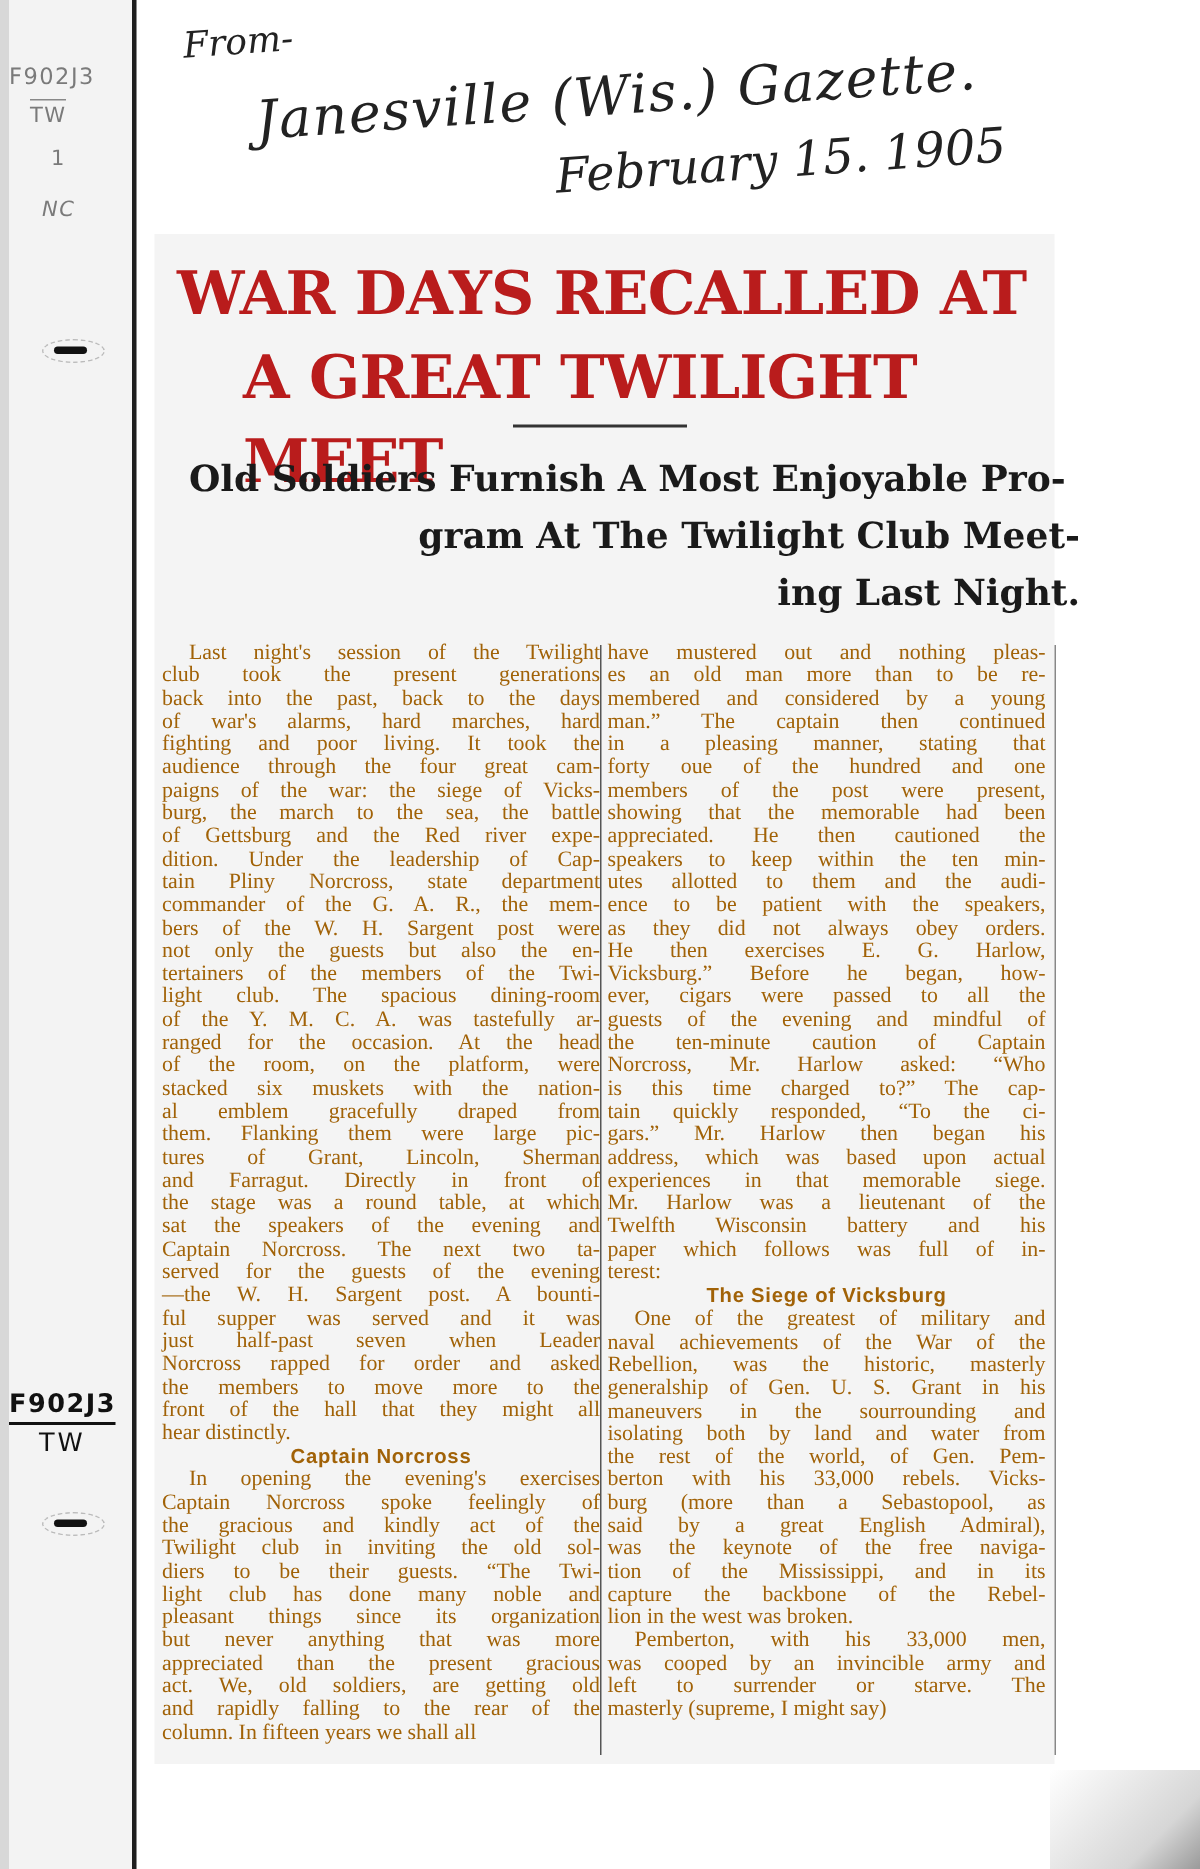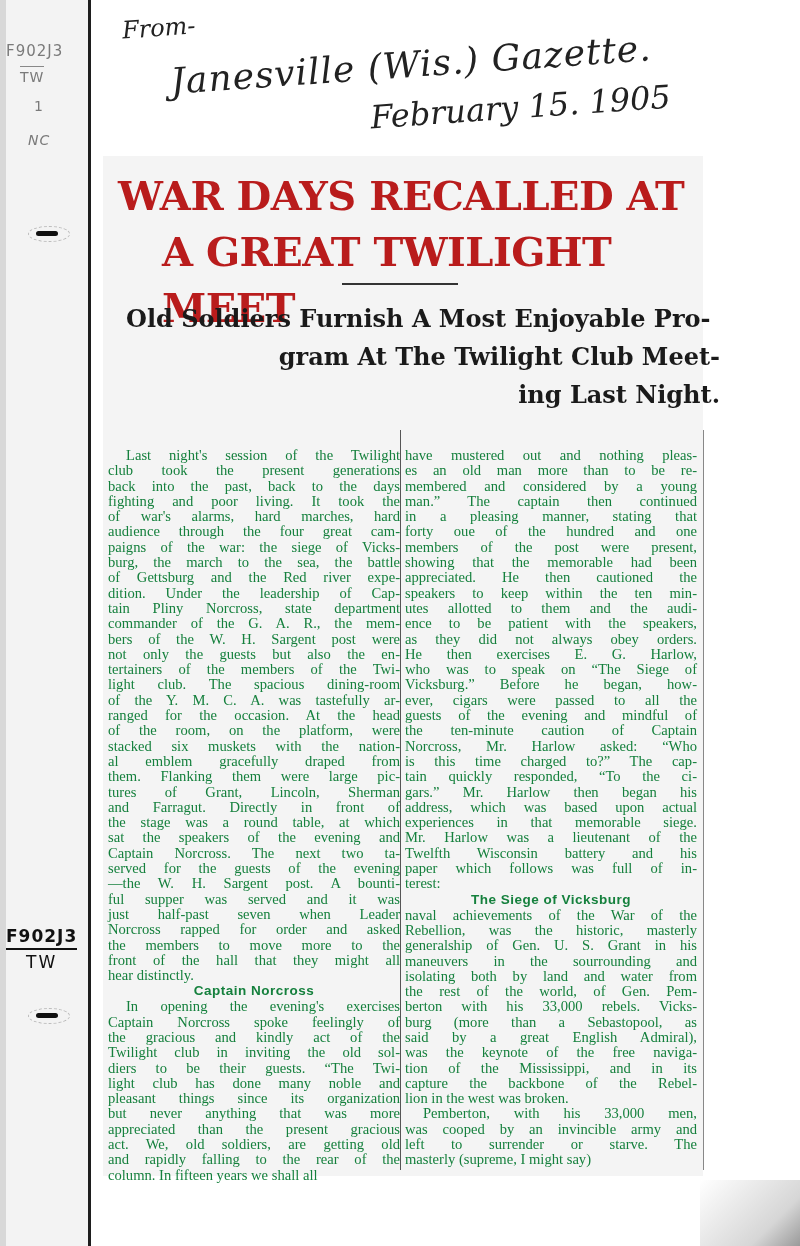--- a/index.html
+++ b/index.html
@@ -58,21 +58,21 @@
   .subhead {
     position: absolute; left: 124px; top: 300px; width: 596px; text-align: center;
     font-family: "DejaVu Serif", serif; font-weight: bold; font-size: 24px; line-height: 38px; color: #1a1a1a;
   }
   .subhead span { display: block; text-align: right; }
   .subhead .s1 { text-align: left; padding-left: 2px; }
 
   .col {
     position: absolute; top: 428px; width: 292px;
     font-family: "Liberation Serif", serif; font-size: 14.6px; line-height: 15.3px;
-    text-align: justify; color: #15803d; margin-top: 20px;
+    text-align: justify; color: #a16207;
   }
   .col .line { display: block; text-align: justify; text-align-last: justify; white-space: nowrap; }
   .col .line.last { text-align-last: left; }
   .col-left { left: 108px; }
   .col-right { left: 405px; }
   .col-divider { position: absolute; left: 400px; top: 430px; width: 1px; height: 740px; background: #555; }
   .col-right-border { position: absolute; left: 703px; top: 430px; width: 1px; height: 740px; background: #888; }
   .section-head {
     display: block; text-align: center; font-family: "Liberation Sans", sans-serif;
     font-weight: bold; font-size: 13.5px; line-height: 16px; letter-spacing: 0.5px;
@@ -121,22 +121,22 @@
 </div>
 
 <div class="col-divider"></div>
 <div class="col-right-border"></div>
 
 <div class="col col-left">
   <div id="lp1">
       <span class="line" style="padding-left: 18px;">Last night's session of the Twilight</span>
       <span class="line">club took the present generations</span>
       <span class="line">back into the past, back to the days</span>
+      <span class="line">of war's alarms, hard marches, hard</span>
       <span class="line">fighting and poor living. It took the</span>
-      <span class="line">of war's alarms, hard marches, hard</span>
       <span class="line">audience through the four great cam-</span>
       <span class="line">paigns of the war: the siege of Vicks-</span>
       <span class="line">burg, the march to the sea, the battle</span>
       <span class="line">of Gettsburg and the Red river expe-</span>
       <span class="line">dition. Under the leadership of Cap-</span>
       <span class="line">tain Pliny Norcross, state department</span>
       <span class="line">commander of the G. A. R., the mem-</span>
       <span class="line">bers of the W. H. Sargent post were</span>
       <span class="line">not only the guests but also the en-</span>
       <span class="line">tertainers of the members of the Twi-</span>
@@ -187,38 +187,38 @@
       <span class="line">in a pleasing manner, stating that</span>
       <span class="line">forty oue of the hundred and one</span>
       <span class="line">members of the post were present,</span>
       <span class="line">showing that the memorable had been</span>
       <span class="line">appreciated. He then cautioned the</span>
       <span class="line">speakers to keep within the ten min-</span>
       <span class="line">utes allotted to them and the audi-</span>
       <span class="line">ence to be patient with the speakers,</span>
       <span class="line">as they did not always obey orders.</span>
       <span class="line">He then exercises E. G. Harlow,</span>
-      <span class="line">who was to speak on “The Siege of</span>
       <span class="line">Vicksburg.” Before he began, how-</span>
       <span class="line">ever, cigars were passed to all the</span>
       <span class="line">guests of the evening and mindful of</span>
       <span class="line">the ten-minute caution of Captain</span>
       <span class="line">Norcross, Mr. Harlow asked: “Who</span>
       <span class="line">is this time charged to?” The cap-</span>
       <span class="line">tain quickly responded, “To the ci-</span>
       <span class="line">gars.” Mr. Harlow then began his</span>
       <span class="line">address, which was based upon actual</span>
       <span class="line">experiences in that memorable siege.</span>
       <span class="line">Mr. Harlow was a lieutenant of the</span>
       <span class="line">Twelfth Wisconsin battery and his</span>
       <span class="line">paper which follows was full of in-</span>
       <span class="line last">terest:</span>
     </div>
   <span class="section-head">The Siege of Vicksburg</span>
   <div id="rp2">
+      <span class="line" style="padding-left: 18px;">One of the greatest of military and</span>
       <span class="line">naval achievements of the War of the</span>
       <span class="line">Rebellion, was the historic, masterly</span>
       <span class="line">generalship of Gen. U. S. Grant in his</span>
       <span class="line">maneuvers in the sourrounding and</span>
       <span class="line">isolating both by land and water from</span>
       <span class="line">the rest of the world, of Gen. Pem-</span>
       <span class="line">berton with his 33,000 rebels. Vicks-</span>
       <span class="line">burg (more than a Sebastopool, as</span>
       <span class="line">said by a great English Admiral),</span>
       <span class="line">was the keynote of the free naviga-</span>

